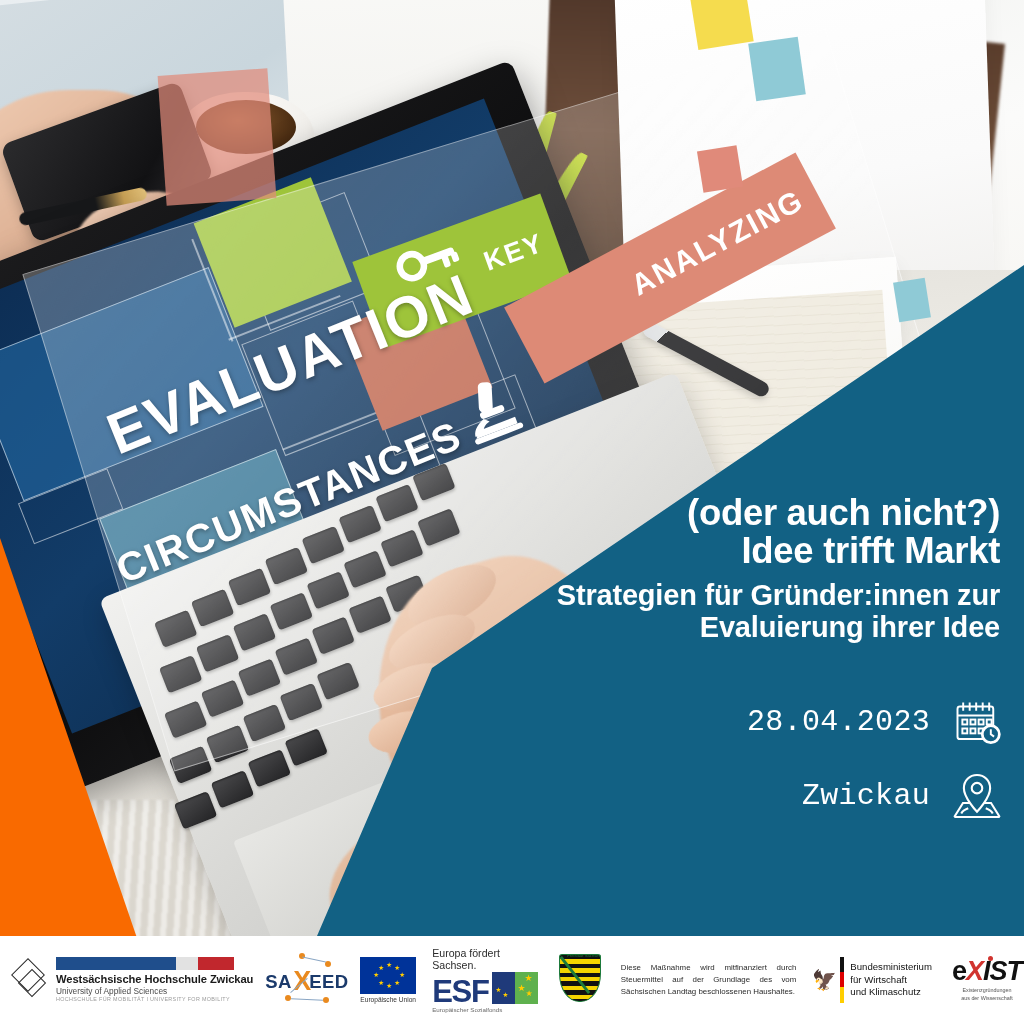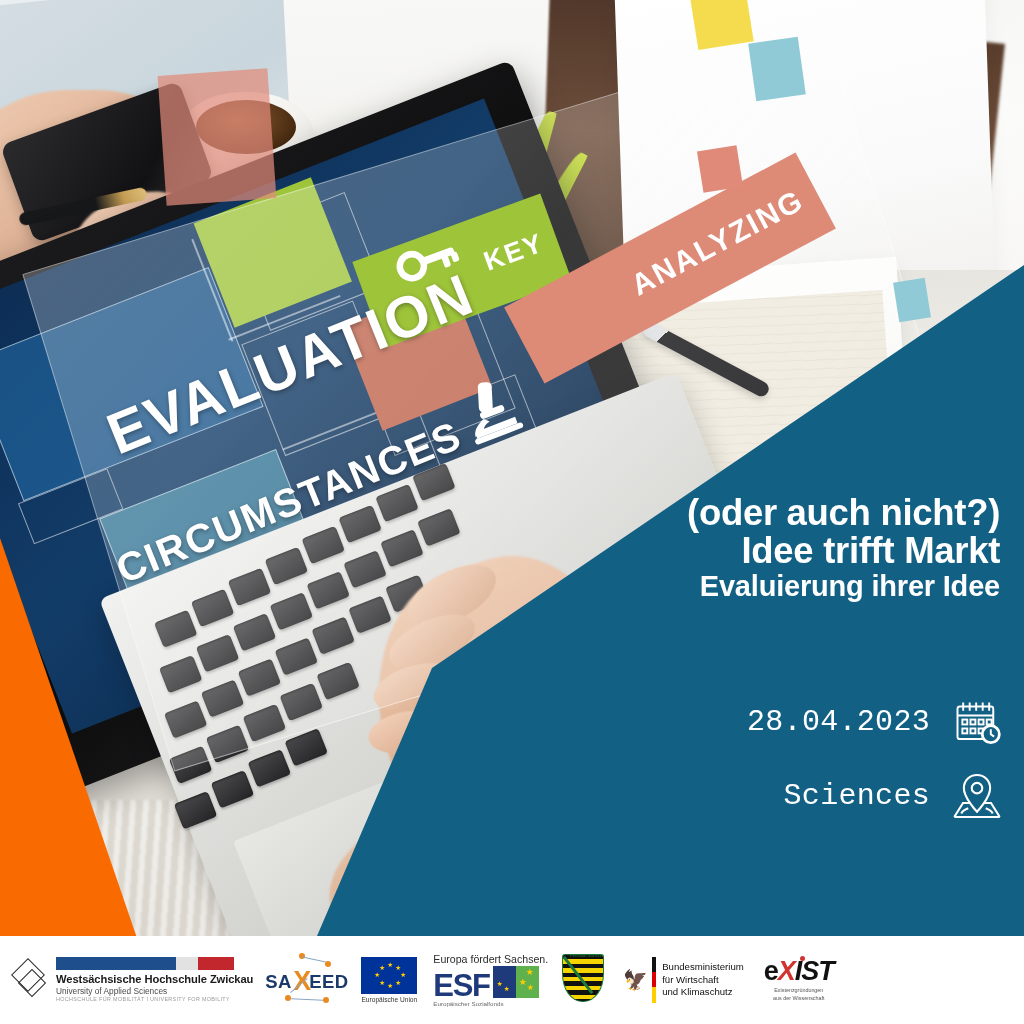--- a/index.html
+++ b/index.html
@@ -333,20 +333,21 @@
     <div class="sq" style="left:700px;top:148px;width:40px;height:42px;background:#E08A7A;transform:rotate(-9deg);"></div>
     <div class="sq" style="left:162px;top:72px;width:110px;height:130px;background:rgba(224,138,122,.72);transform:rotate(-4deg);"></div>
     <div class="sq" style="left:896px;top:280px;width:32px;height:40px;background:#8FCAD6;transform:rotate(-9deg);"></div>
   </div>
 
   <div class="teal"></div>
 
   <div class="text-block">
     <div class="ev-title">(oder auch nicht?)</div>
     <div class="ev-title">Idee trifft Markt</div>
+    <div class="ev-sub">Strategien für Gründer:innen zur</div>
     <div class="ev-sub" style="margin-top:0;">Evaluierung ihrer Idee</div>
   </div>
 
   <div class="meta">
 
     <div class="meta-row">
       <span class="meta-txt">28.04.2023</span>
       <span class="meta-ico">
         <svg width="52" height="52" viewBox="0 0 64 64" fill="none" stroke="#fff" stroke-width="2.4">
           <rect x="8" y="13" width="44" height="40" rx="3"></rect>
@@ -361,21 +362,21 @@
           <rect x="34" y="40" width="6" height="6"></rect>
           <circle cx="49" cy="47" r="11" fill="#126184"></circle>
           <circle cx="49" cy="47" r="10"></circle>
           <path d="M49 41v6l4 3"></path>
         </svg>
       </span>
     </div>
 
 
     <div class="meta-row">
-      <span class="meta-txt">Sciences</span>
+      <span class="meta-txt">Zwickau</span>
       <span class="meta-ico">
         <svg width="56" height="56" viewBox="0 0 64 64" fill="none" stroke="#fff" stroke-width="2.4">
           <path d="M6 56l10-16h10M58 56l-10-16H38M6 56h52"></path>
           <path d="M22 46c-4 1.5-7 4-8 6M42 46c4 1.5 7 4 8 6"></path>
           <path d="M32 8c-8.5 0-15 6.5-15 15 0 11 15 27 15 27s15-16 15-27c0-8.5-6.5-15-15-15z" fill="#126184"></path>
           <circle cx="32" cy="23" r="6"></circle>
         </svg>
       </span>
     </div>
 
@@ -448,20 +449,21 @@
       <div class="esf-bot">Europäischer Sozialfonds</div>
     </div>
 
     <div class="sachs">
       <div class="shield">
         <i class="rue"></i>
       </div>
       <div class="shield-cap">Freistaat Sachsen</div>
     </div>
 
+    <div class="note">Diese Maßnahme wird mitfinanziert durch Steuermittel auf der Grundlage des vom Sächsischen Landtag beschlossenen Haushaltes.</div>
 
     <div class="bmwk">
       <span class="eagle">🦅</span>
       <span class="flagbar"></span>
       <span class="bmwk-t">
         <span style="display:block;">Bundesministerium</span>
         <span style="display:block;">für Wirtschaft</span>
         <span style="display:block;">und Klimaschutz</span>
       </span>
     </div>

